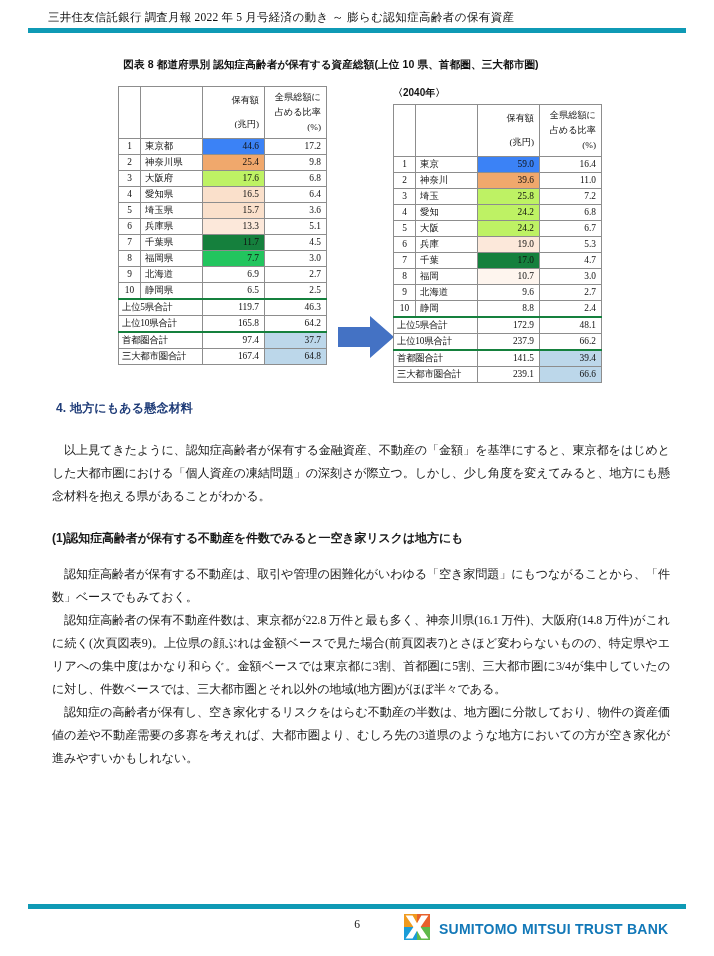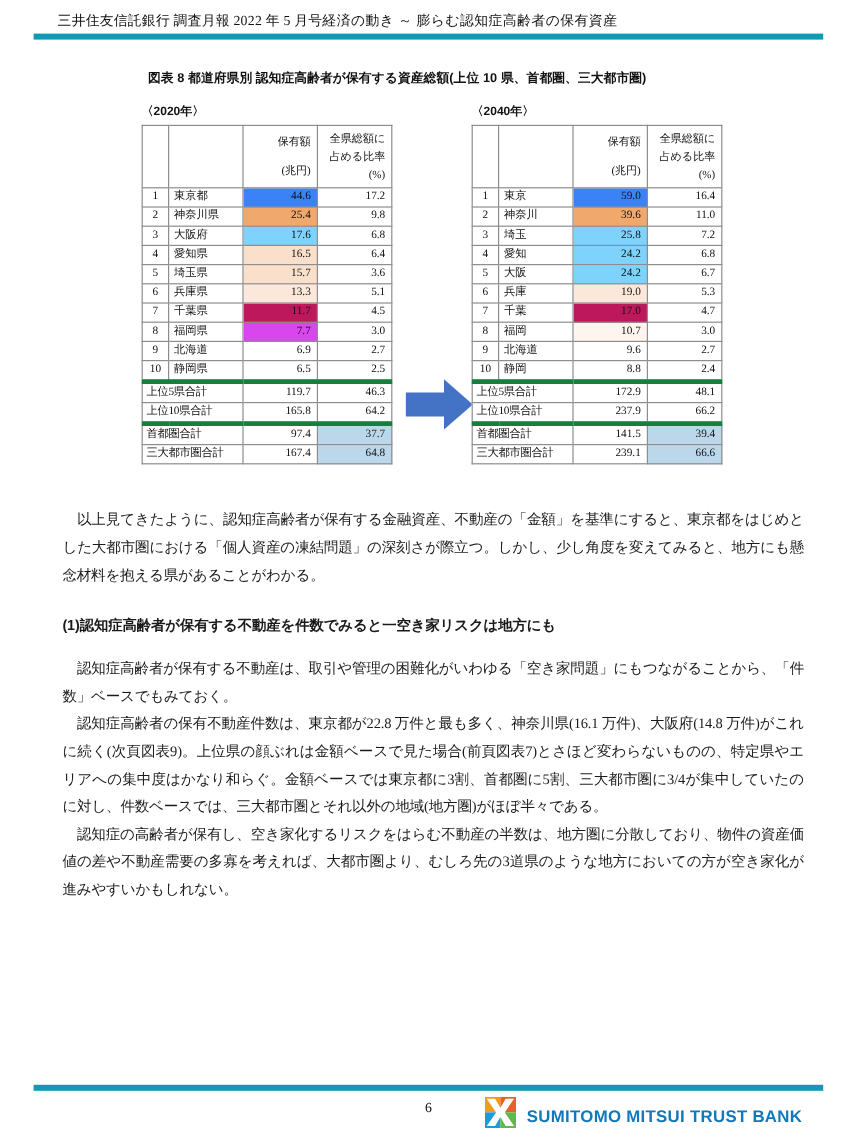--- a/index.html
+++ b/index.html
@@ -63,32 +63,32 @@
   .c-pct {width:62px; text-align:right; padding-right:5px !important;}
 
   thead td{
     text-align:center; vertical-align:middle;
     font-size:9.2px; height:auto; line-height:1.25;
     padding:3px 1px !important;
   }
   .hd-blank{border-right:1px solid #8d8d8d;}
 
   tr.sum td{font-weight:normal;}
-  tr.thick-top td{border-top:4px solid #15803d;}
+  tr.thick-top td{border-top:2px solid #15803d;}
   td.span-name{text-align:left; padding-left:3px !important; letter-spacing:-.2px;}
 
   
   .h1{background:#3b82f6;}
   .h2{background:#f0a86c;}
-  .h4{background:#7dd3fc;}
+  .h4{background:#bef264;}
   .h5{background:#fae0cb;}
   .h6{background:#fce8da;}
-  .h7{background:#be185d;}
+  .h7{background:#15803d;}
   .h8{background:#fef5ee;}
-  .h9{background:#d946ef;margin-top:40px;}
+  .h9{background:#22c55e;margin-top:40px;}
   .h0{background:#ffffff;}
   .blue{background:#bcd7ea;}
 
   
   .arrow{
     position:absolute; left:338px; top:228px; width:56px; height:46px;
   }
 
   
   .body{position:absolute; left:0; top:400px; width:714px;}
@@ -141,21 +141,20 @@
     <span class="r">経済の動き  ～  膨らむ認知症高齢者の保有資産</span>
   </div>
   <div class="rule-top"></div>
 
   <div class="fig">
     <div class="fig-title">図表 8  都道府県別  認知症高齢者が保有する資産総額(上位 10 県、首都圏、三大都市圏)</div>
 
     <div class="panels">
 
       <div class="panel left">
-        <div class="panel-cap">〈2020年〉</div>
         <table class="t">
           <thead>
             <tr>
               <td class="c-rank hd-blank"></td>
               <td class="c-name"></td>
               <td class="c-val">
                 <div>保有額</div>
                 <div style="height:9px"></div>
                 <div>(兆円)</div>
               </td>
@@ -358,20 +357,21 @@
                 <td class="c-pct blue">66.6</td>
               </tr>
             </tbody>
         </table>
       </div>
 
     </div>
   </div>
 
   <div class="body">
+    <div class="h2head">4.  地方にもある懸念材料</div>
     <div class="sp-l"></div>
     <p class="para">以上見てきたように、認知症高齢者が保有する金融資産、不動産の「金額」を基準にすると、東京都をはじめとした大都市圏における「個人資産の凍結問題」の深刻さが際立つ。しかし、少し角度を変えてみると、地方にも懸念材料を抱える県があることがわかる。</p>
     <div class="sp-l"></div>
     <div class="h3head">(1)認知症高齢者が保有する不動産を件数でみると一空き家リスクは地方にも</div>
     <div class="sp-m"></div>
     <p class="para">認知症高齢者が保有する不動産は、取引や管理の困難化がいわゆる「空き家問題」にもつながることから、「件数」ベースでもみておく。</p>
     <p class="para">認知症高齢者の保有不動産件数は、東京都が22.8 万件と最も多く、神奈川県(16.1 万件)、大阪府(14.8 万件)がこれに続く(次頁図表9)。上位県の顔ぶれは金額ベースで見た場合(前頁図表7)とさほど変わらないものの、特定県やエリアへの集中度はかなり和らぐ。金額ベースでは東京都に3割、首都圏に5割、三大都市圏に3/4が集中していたのに対し、件数ベースでは、三大都市圏とそれ以外の地域(地方圏)がほぼ半々である。</p>
     <p class="para">認知症の高齢者が保有し、空き家化するリスクをはらむ不動産の半数は、地方圏に分散しており、物件の資産価値の差や不動産需要の多寡を考えれば、大都市圏より、むしろ先の3道県のような地方においての方が空き家化が進みやすいかもしれない。</p>
   </div>
 

